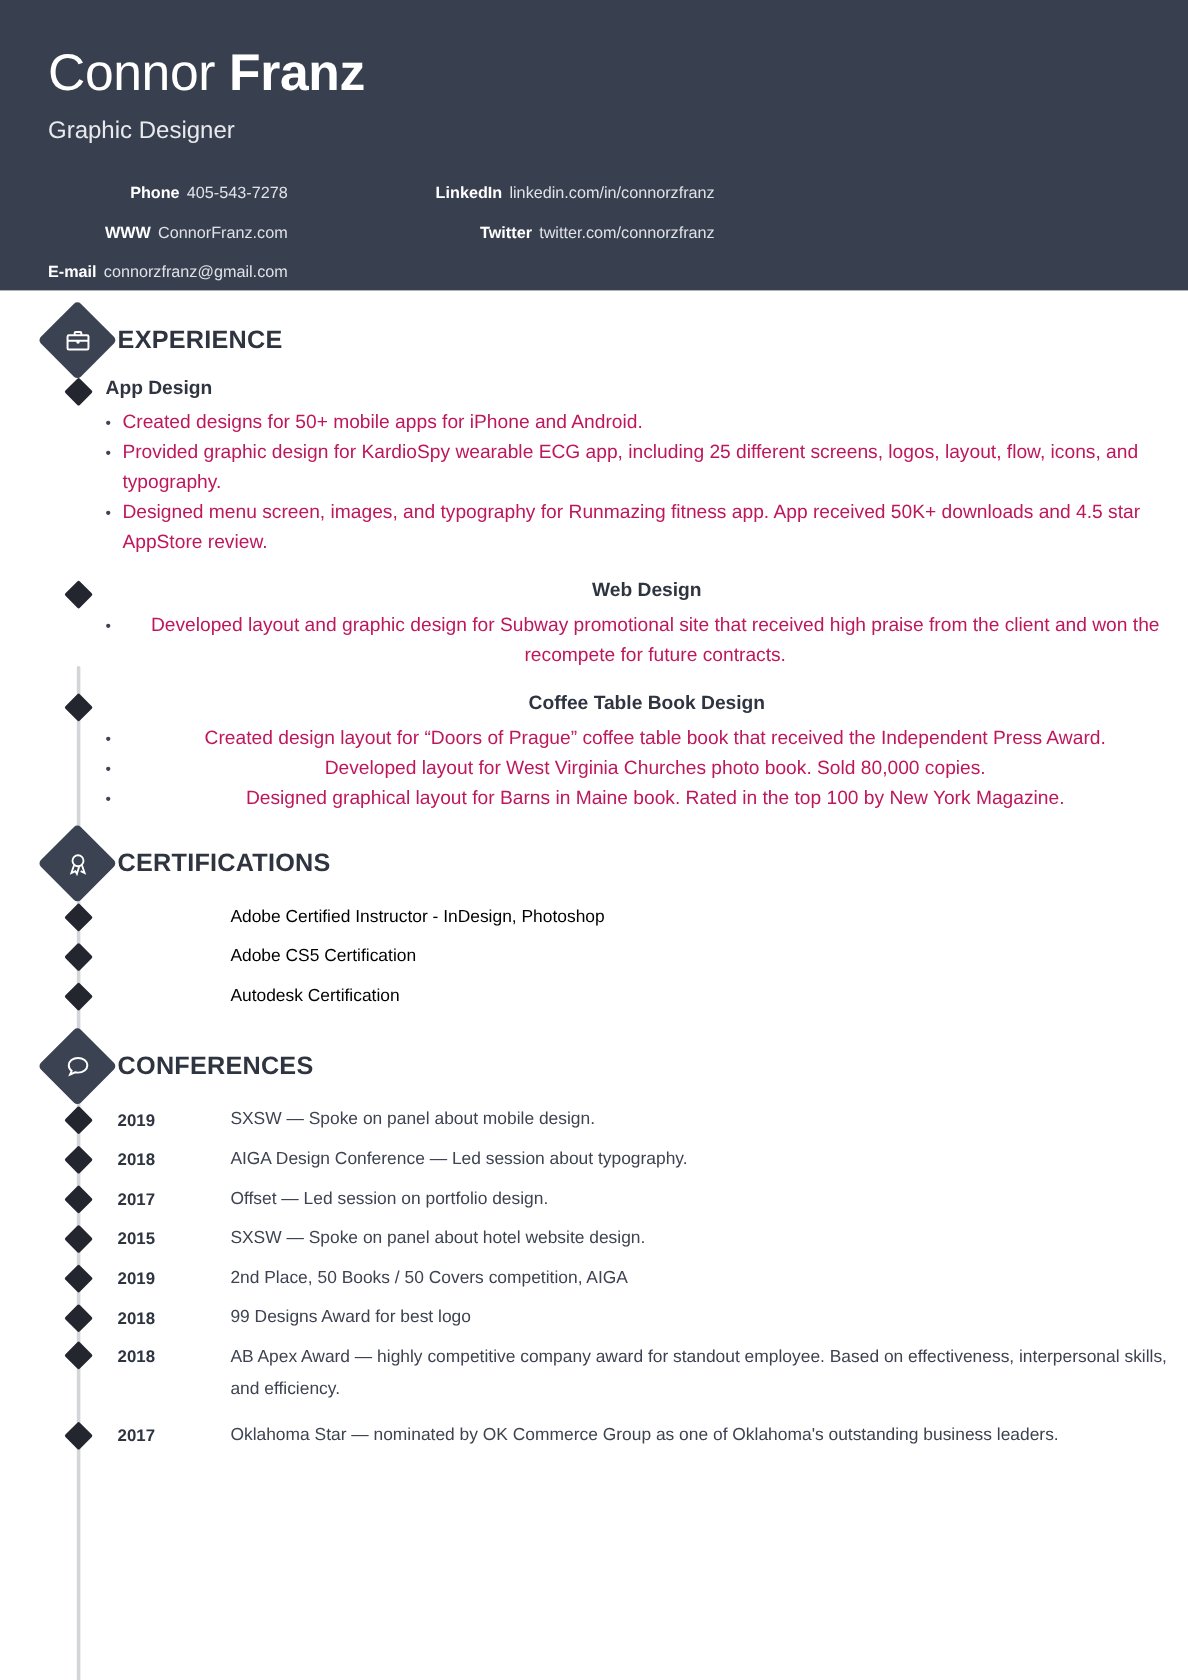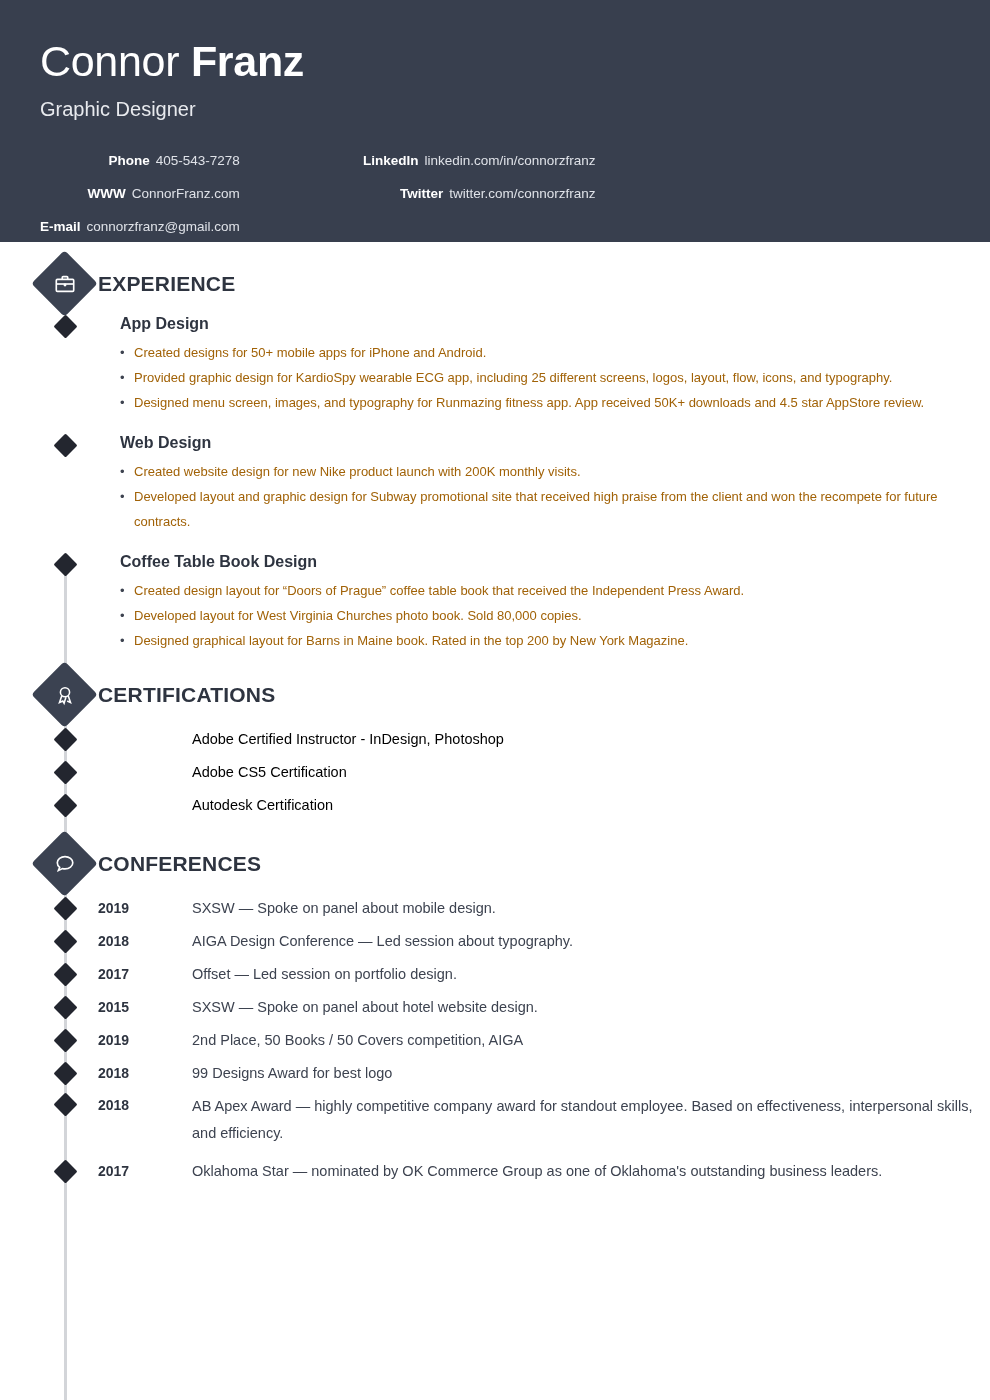--- a/index.html
+++ b/index.html
@@ -139,38 +139,38 @@
     position: absolute;
     left: 57px;
     width: 17px;
     height: 17px;
     background: #23262f;
     transform: rotate(45deg);
     border-radius: 1.5px;
   }
 
   
-  .job { position: relative; padding-left: 120px; min-height: 20px; }
-  .job + .job { margin-top: 16px; }
+  .job { position: relative; padding-left: 88px; min-height: 20px; }
+  .job + .job { margin-top: 16px; text-align: center; }
 
   .job-name {
     font-size: 16px;
     line-height: 24px;
     font-weight: 700;
     color: #2e3440;
     margin-bottom: 4px;
   }
 
   ul.bullets { list-style: none; }
   ul.bullets li {
     position: relative;
     padding-left: 14px;
-    font-size: 13px;
+    font-size: 16px;
     line-height: 25px;
-    color: #a16207;
+    color: #be185d;
   }
   ul.bullets li::before {
     content: "•";
     position: absolute;
     left: 0;
     top: 0;
     color: #3d4350;
     font-size: 13px;
   }
 
@@ -264,32 +264,31 @@
           <li>Created designs for 50+ mobile apps for iPhone and Android.</li>
           <li>Provided graphic design for KardioSpy wearable ECG app, including 25 different screens, logos, layout, flow, icons, and typography.</li>
           <li>Designed menu screen, images, and typography for Runmazing fitness app. App received 50K+ downloads and 4.5 star AppStore review.</li>
         </ul>
       </div>
 
       <div class="job">
         <div class="marker" style="top:6px;"></div>
         <div class="job-name">Web Design</div>
         <ul class="bullets">
-          <li>Created website design for new Nike product launch with 200K monthly visits.</li>
           <li>Developed layout and graphic design for Subway promotional site that received high praise from the client and won the recompete for future contracts.</li>
         </ul>
       </div>
 
       <div class="job">
         <div class="marker" style="top:6px;"></div>
         <div class="job-name">Coffee Table Book Design</div>
         <ul class="bullets">
           <li>Created design layout for “Doors of Prague” coffee table book that received the Independent Press Award.</li>
           <li>Developed layout for West Virginia Churches photo book. Sold 80,000 copies.</li>
-          <li>Designed graphical layout for Barns in Maine book. Rated in the top 200 by New York Magazine.</li>
+          <li>Designed graphical layout for Barns in Maine book. Rated in the top 100 by New York Magazine.</li>
         </ul>
       </div>
     </div>
 
     <div class="section">
       <div class="section-head">
         <div class="big-diamond"></div>
         <div class="big-diamond-inner">
           <svg width="22" height="22" viewBox="0 0 24 24" fill="none" stroke="#ffffff" stroke-width="1.7">
             <circle cx="12" cy="9" r="5"></circle>

